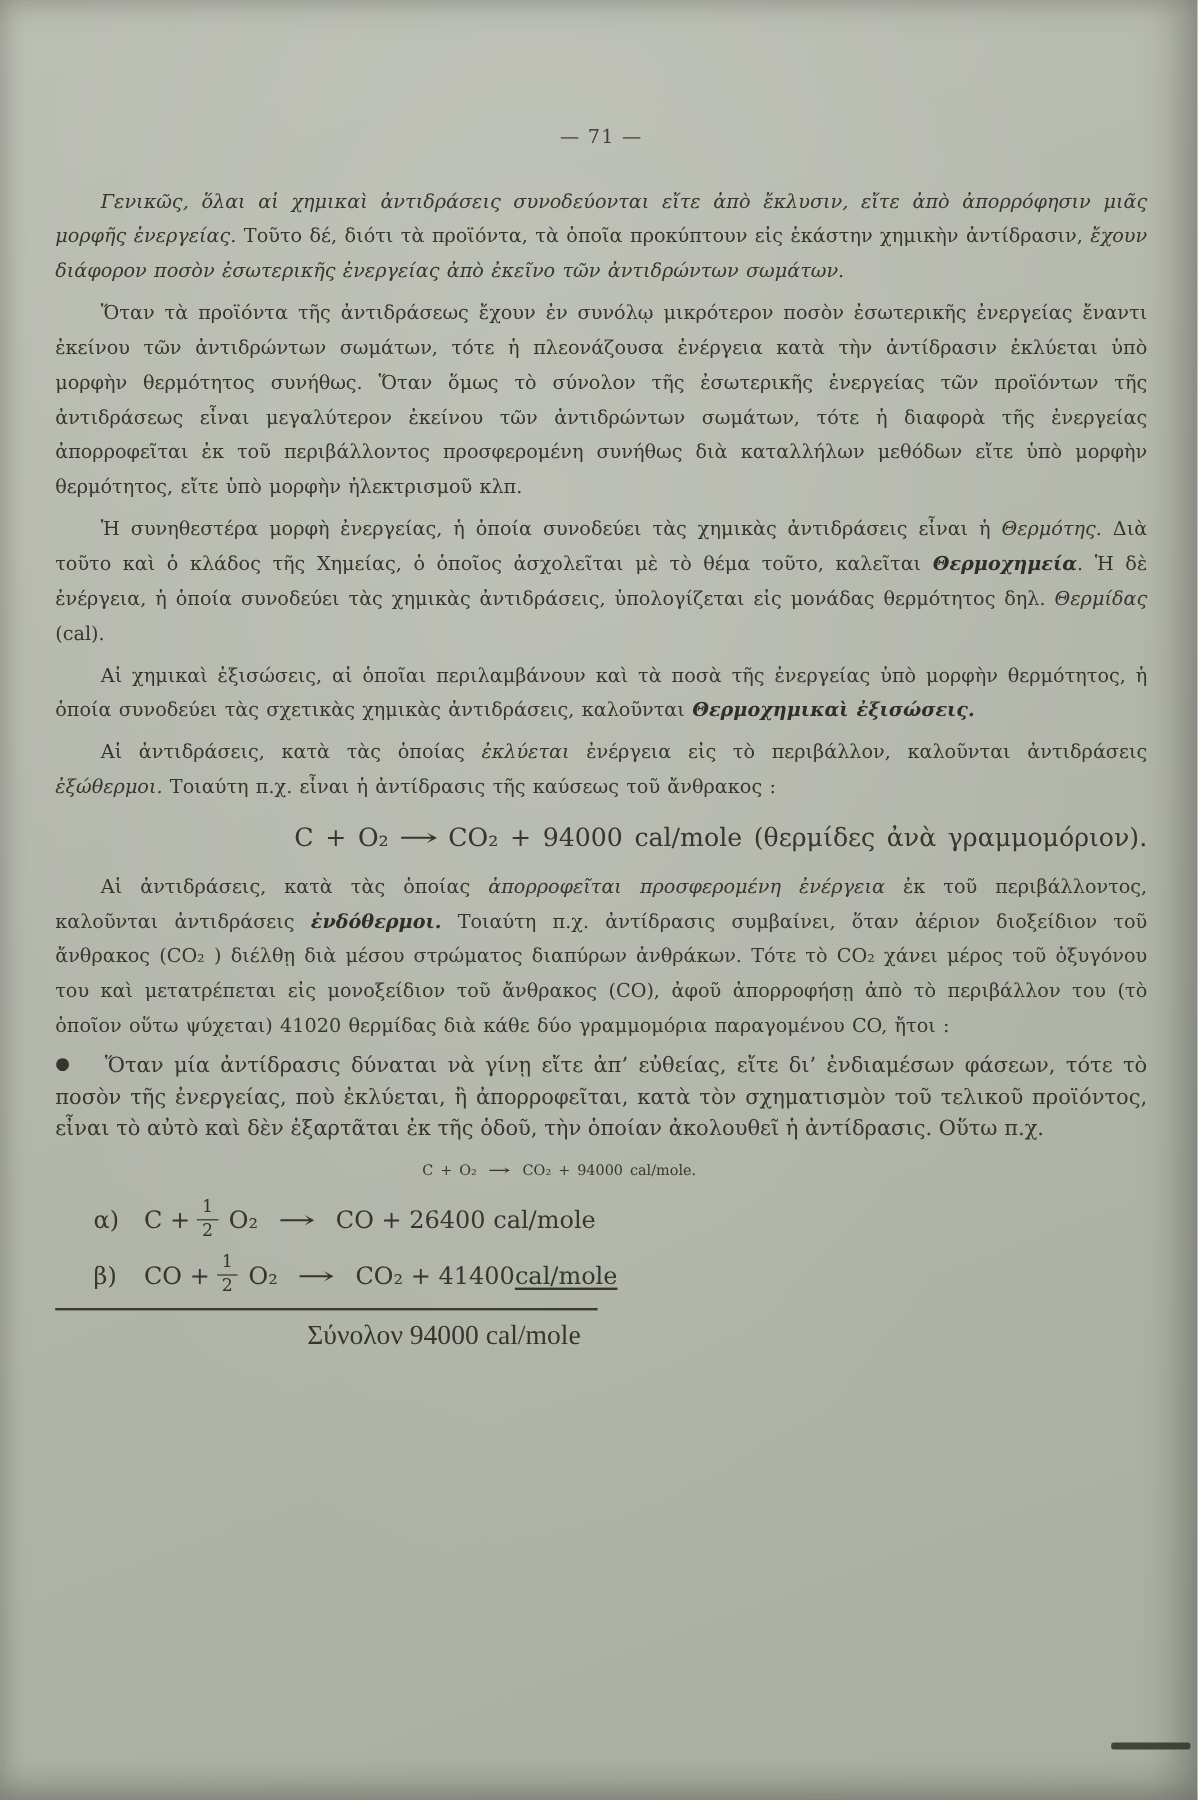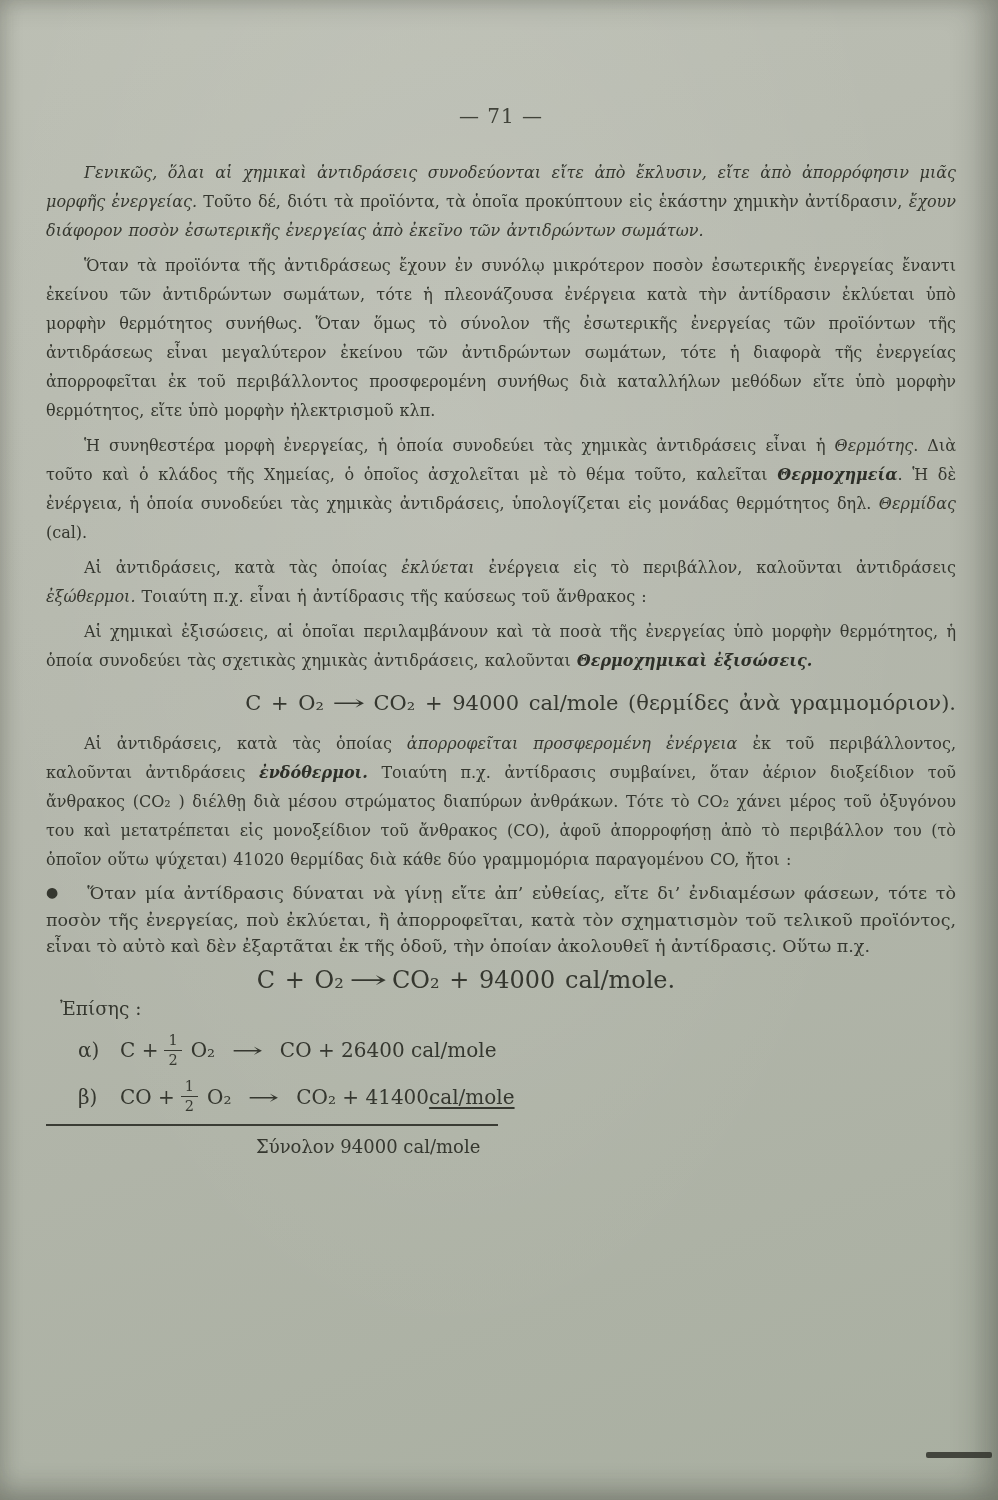--- a/index.html
+++ b/index.html
@@ -16,21 +16,21 @@
     background:
       radial-gradient(ellipse at 45% 30%, rgba(255,255,255,0.10), rgba(0,0,0,0) 62%),
       linear-gradient(160deg, #bcbfb4 0%, #b4b7ac 45%, #a9afa1 100%);
     box-shadow:
       inset -18px 0 30px rgba(35,38,30,0.24),
       inset 0 -14px 24px rgba(35,38,30,0.16),
       inset 6px 0 16px rgba(35,38,30,0.08);
   }
   .page-number {
     text-align:center;
-    font-size:20px;
+    font-size:16px;
     letter-spacing:1px;
     color:#41433a;
     margin-bottom:30px;
   }
   .para {
     margin:0 0 6px 0;
     text-align:justify;
     text-indent:38px;
     font-size:16px;
     line-height:29px;
@@ -46,77 +46,76 @@
     white-space:nowrap;
   }
   .arrow {
     display:inline-block;
     transform:scaleX(1.9);
     margin:0 16px;
   }
   .footnote { font-size:17.5px; line-height:26px; }
   .fn-para { margin:0; text-align:justify; }
   .bullet { margin-right:26px; font-size:14px; position:relative; top:-2px; }
-  .fn-eq { text-align:center; font-size:24px; margin:8px 70px 2px 0; word-spacing:2px; }
+  .fn-eq { text-align:center; font-size:12px; margin:8px 70px 2px 0; word-spacing:2px; }
   .fn-eq .arrow { margin:0 14px; }
   .fn-also { margin:3px 0 4px 14px; font-size:18.5px; }
   .fn-row {
     display:flex; align-items:center;
     font-size:20px;
     margin:10px 0 0 0;
     padding-left:32px;
     white-space:nowrap;
   }
   .fn-row .lbl { width:42px; }
   .fn-row .arrow { margin:0 24px; }
   .frac {
     display:inline-flex; flex-direction:column; align-items:center;
     font-size:14.5px; line-height:1.15;
     margin:0 9px 0 6px;
   }
   .frac .num { border-bottom:1.4px solid #35372f; padding:0 4px 1px 4px; }
   .frac .den { padding-top:1px; }
   .u { text-decoration:underline; text-underline-offset:3px;text-align:center; }
   .sum-rule { width:452px; border-top:2px solid #3a3c34; margin:9px 0 0 0; }
-  .fn-total { margin:8px 0 0 210px; font-size:18px; }
+  .fn-total { margin:8px 0 0 210px; font-size:23px;font-family:Liberation Serif, serif; }
   .mark-br {
     position:absolute; right:6px; bottom:42px;
     width:66px; height:6px;
     background:#31332c; border-radius:2px; opacity:.85;
   }
 </style>
 </head>
 <body>
 
 <div class="page">
 
   <div class="page-number">— 71 —</div>
 
   <p class="para"><span class="it">Γενικῶς, ὅλαι αἱ χημικαὶ ἀντιδράσεις συνοδεύονται εἴτε ἀπὸ ἔκλυσιν, εἴτε ἀπὸ ἀπορρόφησιν μιᾶς μορφῆς ἐνεργείας. </span><span>Τοῦτο δέ, διότι τὰ προϊόντα, τὰ ὁποῖα προκύπτουν εἰς ἑκάστην χημικὴν ἀντίδρασιν, </span><span class="it">ἔχουν διάφορον ποσὸν ἐσωτερικῆς ἐνεργείας ἀπὸ ἐκεῖνο τῶν ἀντιδρώντων σωμάτων.</span></p>
 
   <p class="para"><span>Ὅταν τὰ προϊόντα τῆς ἀντιδράσεως ἔχουν ἐν συνόλῳ μικρότερον ποσὸν ἐσωτερικῆς ἐνεργείας ἔναντι ἐκείνου τῶν ἀντιδρώντων σωμάτων, τότε ἡ πλεονάζουσα ἐνέργεια κατὰ τὴν ἀντίδρασιν ἐκλύεται ὑπὸ μορφὴν θερμότητος συνήθως. Ὅταν ὅμως τὸ σύνολον τῆς ἐσωτερικῆς ἐνεργείας τῶν προϊόντων τῆς ἀντιδράσεως εἶναι μεγαλύτερον ἐκείνου τῶν ἀντιδρώντων σωμάτων, τότε ἡ διαφορὰ τῆς ἐνεργείας ἀπορροφεῖται ἐκ τοῦ περιβάλλοντος προσφερομένη συνήθως διὰ καταλλήλων μεθόδων εἴτε ὑπὸ μορφὴν θερμότητος, εἴτε ὑπὸ μορφὴν ἠλεκτρισμοῦ κλπ.</span></p>
 
   <p class="para"><span>Ἡ συνηθεστέρα μορφὴ ἐνεργείας, ἡ ὁποία συνοδεύει τὰς χημικὰς ἀντιδράσεις εἶναι ἡ </span><span class="it">Θερμότης</span><span>. Διὰ τοῦτο καὶ ὁ κλάδος τῆς Χημείας, ὁ ὁποῖος ἀσχολεῖται μὲ τὸ θέμα τοῦτο, καλεῖται </span><span class="bit">Θερμοχημεία</span><span>. Ἡ δὲ ἐνέργεια, ἡ ὁποία συνοδεύει τὰς χημικὰς ἀντιδράσεις, ὑπολογίζεται εἰς μονάδας θερμότητος δηλ. </span><span class="it">Θερμίδας</span><span> (cal).</span></p>
 
+  <p class="para"><span>Αἱ χημικαὶ ἐξισώσεις, αἱ ὁποῖαι περιλαμβάνουν καὶ τὰ ποσὰ τῆς ἐνεργείας ὑπὸ μορφὴν θερμότητος, ἡ ὁποία συνοδεύει τὰς σχετικὰς χημικὰς ἀντιδράσεις, καλοῦνται </span><span class="bit">Θερμοχημικαὶ ἐξισώσεις.</span></p>
+
   <p class="para"><span>Αἱ ἀντιδράσεις, κατὰ τὰς ὁποίας </span><span class="it">ἐκλύεται</span><span> ἐνέργεια εἰς τὸ περιβάλλον, καλοῦνται ἀντιδράσεις </span><span class="it">ἐξώθερμοι.</span><span> Τοιαύτη π.χ. εἶναι ἡ ἀντίδρασις τῆς καύσεως τοῦ ἄνθρακος :</span></p>
-
-  <p class="para"><span>Αἱ χημικαὶ ἐξισώσεις, αἱ ὁποῖαι περιλαμβάνουν καὶ τὰ ποσὰ τῆς ἐνεργείας ὑπὸ μορφὴν θερμότητος, ἡ ὁποία συνοδεύει τὰς σχετικὰς χημικὰς ἀντιδράσεις, καλοῦνται </span><span class="bit">Θερμοχημικαὶ ἐξισώσεις.</span></p>
 
   <div class="equation"><span>C + O₂</span><span class="arrow">→</span><span>CO₂ + 94000 cal/mole (θερμίδες ἀνὰ γραμμομόριον).</span></div>
 
 
   <p class="para"><span>Αἱ ἀντιδράσεις, κατὰ τὰς ὁποίας </span><span class="it">ἀπορροφεῖται προσφερομένη ἐνέργεια </span><span>ἐκ τοῦ περιβάλλοντος, καλοῦνται ἀντιδράσεις </span><span class="bit">ἐνδόθερμοι.</span><span> Τοιαύτη π.χ. ἀντίδρασις συμβαίνει, ὅταν ἀέριον διοξείδιον τοῦ ἄνθρακος (CO₂ ) διέλθῃ διὰ μέσου στρώματος διαπύρων ἀνθράκων. Τότε τὸ CO₂ χάνει μέρος τοῦ ὀξυγόνου του καὶ μετατρέπεται εἰς μονοξείδιον τοῦ ἄνθρακος (CO), ἀφοῦ ἀπορροφήσῃ ἀπὸ τὸ περιβάλλον του (τὸ ὁποῖον οὕτω ψύχεται) 41020 θερμίδας διὰ κάθε δύο γραμμομόρια παραγομένου CO, ἤτοι :</span></p>
 
 
   <div class="footnote">
     <p class="fn-para"><span class="bullet">●</span><span>Ὅταν μία ἀντίδρασις δύναται νὰ γίνῃ εἴτε ἀπ’ εὐθείας, εἴτε δι’ ἐνδιαμέσων φάσεων, τότε τὸ ποσὸν τῆς ἐνεργείας, ποὺ ἐκλύεται, ἢ ἀπορροφεῖται, κατὰ τὸν σχηματισμὸν τοῦ τελικοῦ προϊόντος, εἶναι τὸ αὐτὸ καὶ δὲν ἐξαρτᾶται ἐκ τῆς ὁδοῦ, τὴν ὁποίαν ἀκολουθεῖ ἡ ἀντίδρασις. Οὕτω π.χ.</span></p>
 
     <div class="fn-eq"><span>C + O₂</span><span class="arrow">→</span><span>CO₂ + 94000 cal/mole.</span></div>
 
-    <div class="fn-also">Ἐπίσης :</div>
 
     <div class="fn-row">
       <span class="lbl">α)</span>
       <span>C +</span>
       <span class="frac">
           <span class="num">1</span>
           <span class="den">2</span>
         </span>
       <span>O₂</span>
       <span class="arrow">→</span>

